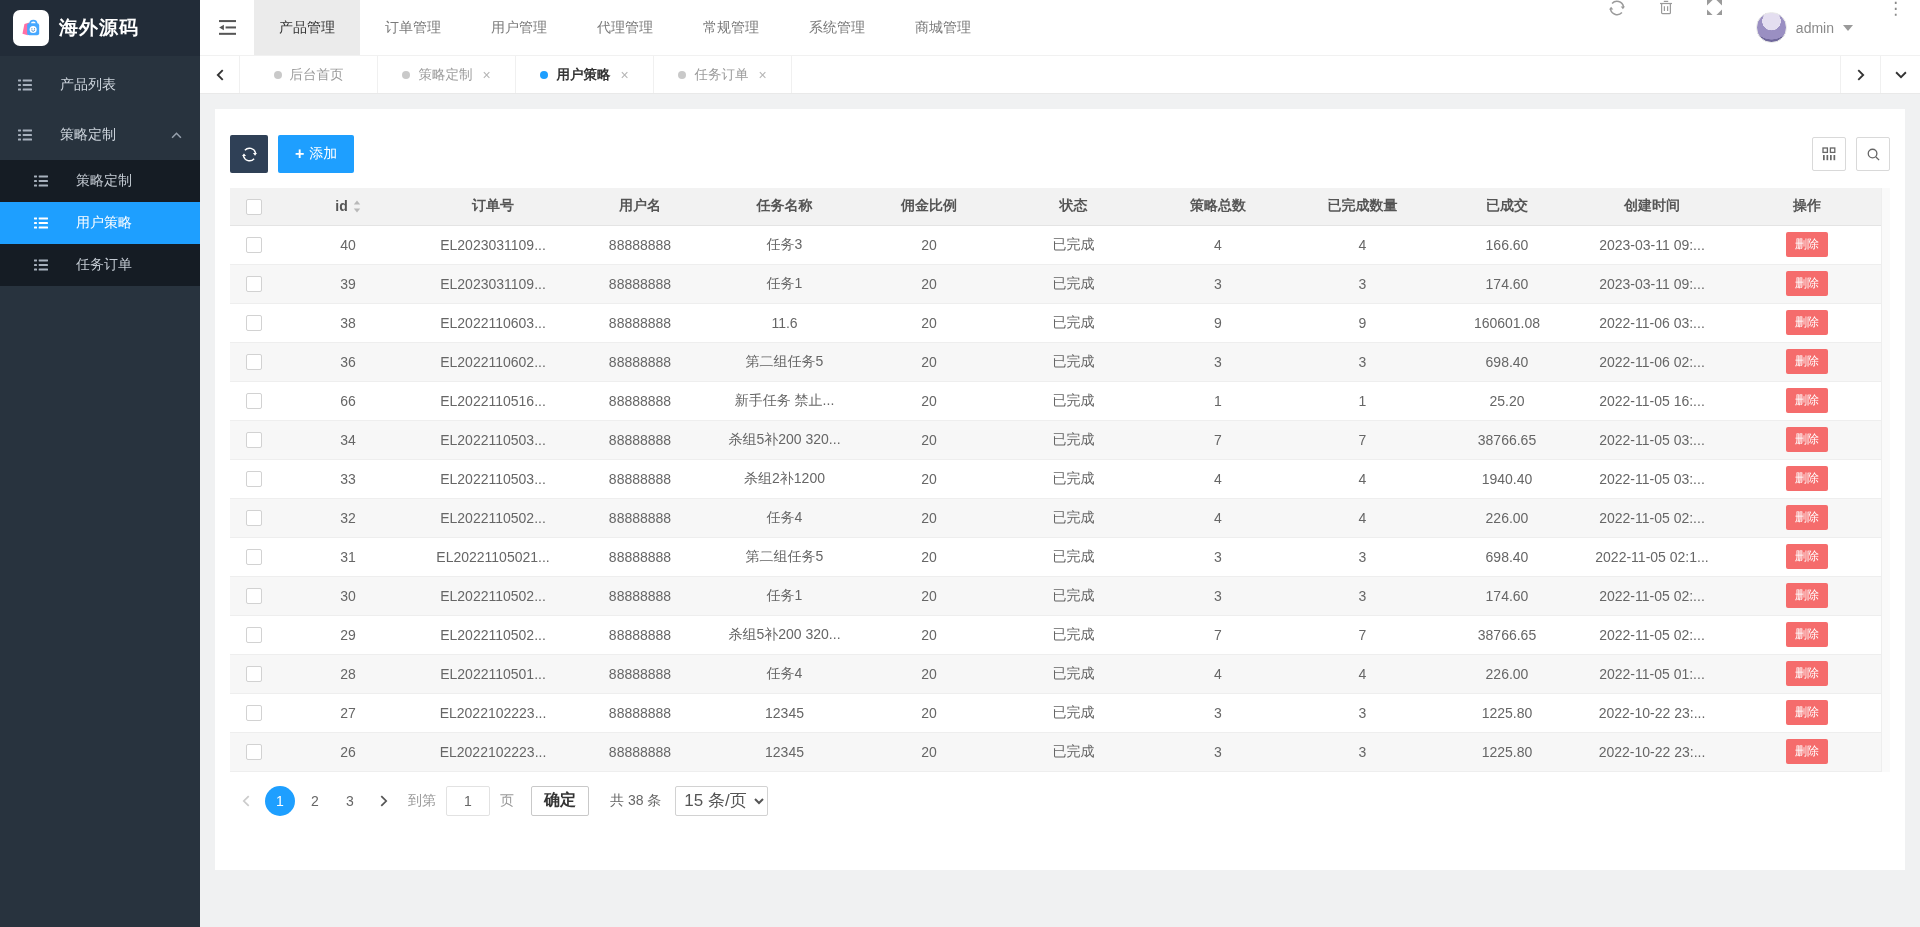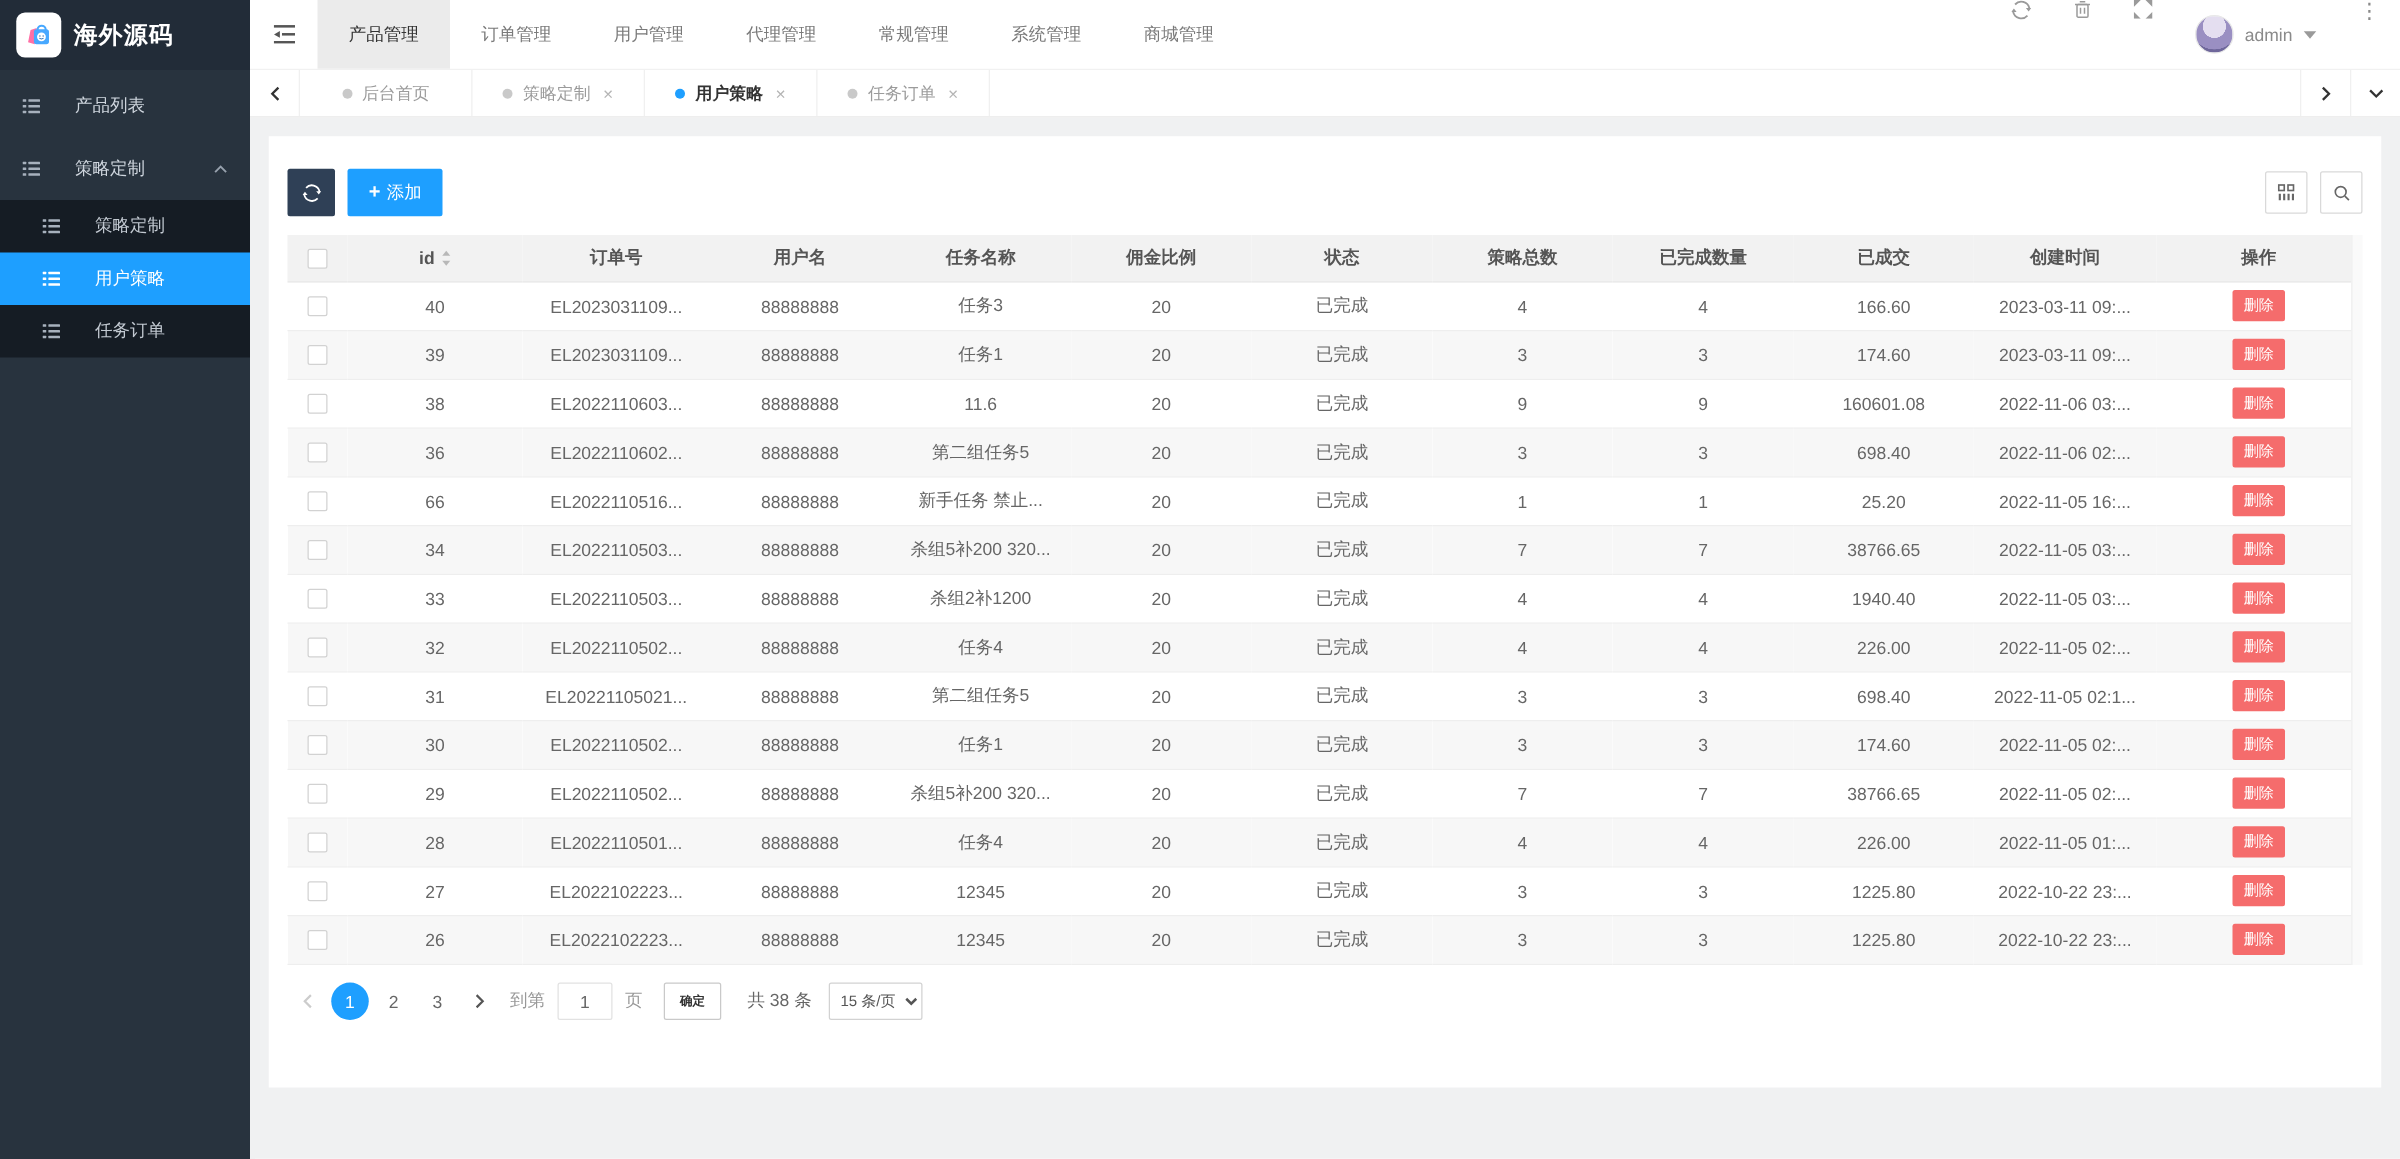--- a/index.html
+++ b/index.html
@@ -85,23 +85,23 @@
   .pagination{display:flex;align-items:center;margin-top:14px;gap:5px;color:#666;padding-left:2px;}
   .pg-chev{width:28px;display:flex;justify-content:center;color:#ccc;cursor:pointer;}
   .pg-chev.next{color:#555;}
   .pg-num{width:30px;height:30px;border-radius:50%;display:flex;align-items:center;justify-content:center;
     color:#666;cursor:pointer;flex:none;}
   .pg-num.active{background:var(--accent);color:#fff;}
   .pg-label{color:#999;margin:0 5px;}
   .pg-input{width:44px;height:30px;border:1px solid #e2e2e2;border-radius:2px;text-align:center;color:#666;
     font-size:14px;font-family:inherit;}
   .pg-confirm{height:30px;padding:0 12px;background:#fff;border:1px solid #c9c9c9;border-radius:2px;
-    font-weight:bold;color:#333;cursor:pointer;margin:0 7px;font-family:inherit;font-size:10px;}
+    font-weight:bold;color:#333;cursor:pointer;margin:0 7px;font-family:inherit;font-size:16px;}
   .pg-total{margin:0 9px;color:#666;}
-  .pg-select{height:30px;border:1px solid #d2d2d2;border-radius:2px;color:#555;font-size:12px;padding:0 4px;
+  .pg-select{height:30px;border:1px solid #d2d2d2;border-radius:2px;color:#555;font-size:17px;padding:0 4px;
     background:#fff;font-family:inherit;cursor:pointer;}
 </style>
 </head>
 <body>
 
 <aside class="sidebar">
   <div class="logo">
     <span class="logo-box">
       <svg viewBox="0 0 26 26" width="27" height="27">
         <path d="M6.2 8.6 L11 7.2 L9.4 19.6 L4.3 18.1 Z" fill="#ff6fa5"></path>

